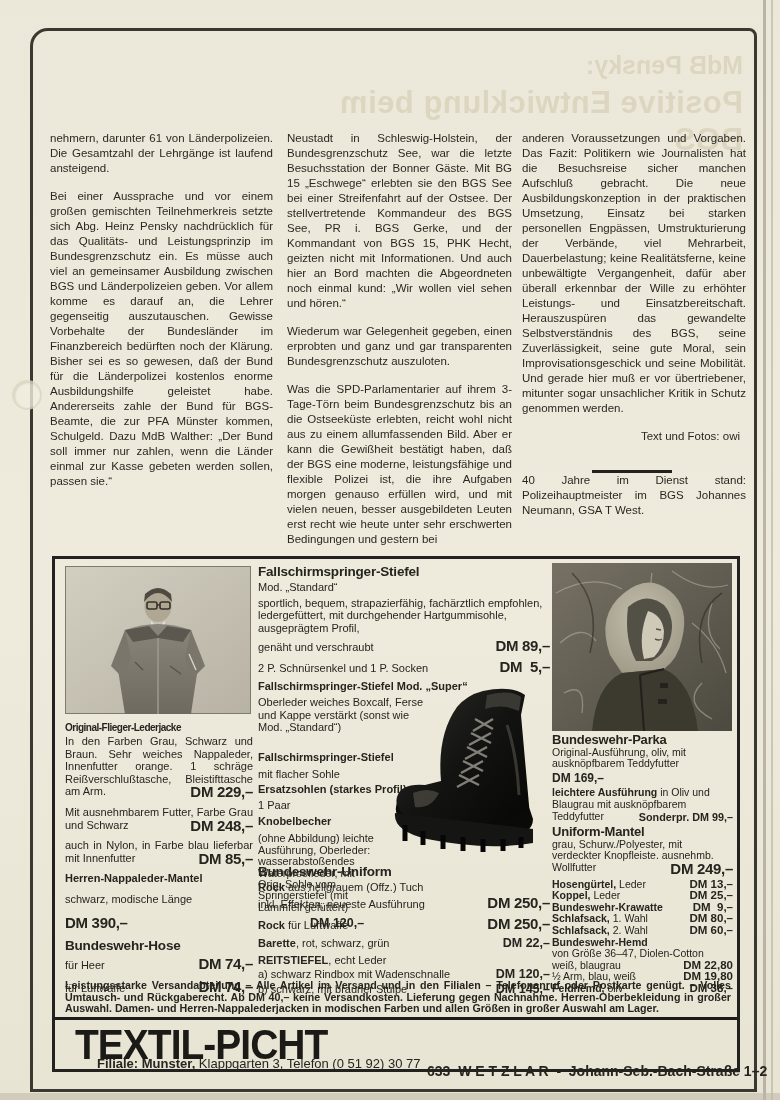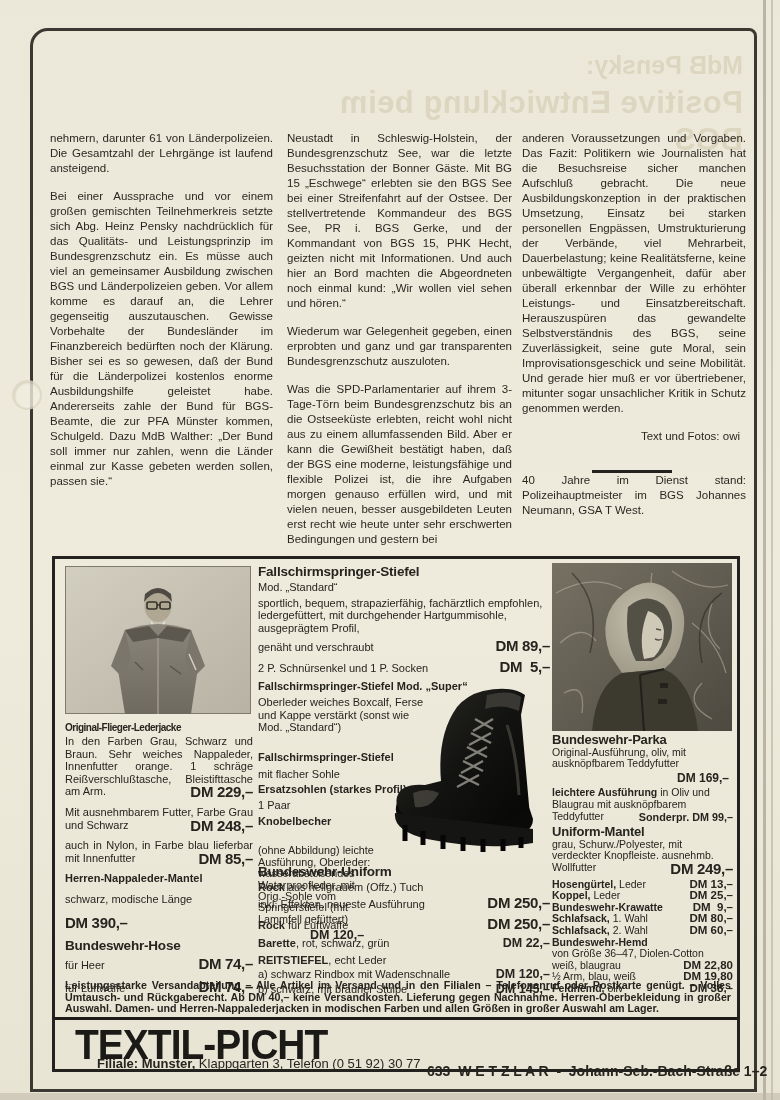--- a/index.html
+++ b/index.html
@@ -39,21 +39,21 @@
 
   
   .adbox { left:52px; top:556px; width:688px; height:516px; border:3px solid #23221e; }
   .adbox .abs { position:absolute; }
   h3.adt { font-size:13.5px; font-weight:bold; margin:0 0 2px 0; letter-spacing:-.2px; }
   h3.adt-sm { font-size:10px; font-weight:bold; margin:0 0 2px 0; letter-spacing:-.5px; white-space:nowrap; }
   .s11 { font-size:11px; line-height:12.6px; }
   .b { font-weight:bold; }
   .rel { position:relative; }
   .m0 { margin:0; }
-  .tr { text-align:right; }
+  .tr { text-align:left; }
   .price-lg { font-weight:bold; font-size:15px; white-space:pre; letter-spacing:-.3px; }
   .price-md { font-weight:bold; font-size:12.5px; white-space:pre; }
   .price-sm { font-weight:bold; font-size:11.5px; white-space:pre; }
   .pricetag { position:absolute; right:0; bottom:-1px; }
   .row { display:flex; justify-content:space-between; align-items:baseline; }
 
   .photo-l { left:10px; top:7px; width:186px; height:148px; }
   .photo-r { left:497px; top:4px; width:180px; height:168px; }
   .bootimg { left:332px; top:126px; width:160px; height:178px; }
 
@@ -182,21 +182,21 @@
     <p class="s11 b m0">Fallschirmspringer-Stiefel</p>
     <div class="row" style="width:255px;margin-bottom:2px">
       <span class="s11">mit flacher Sohle</span>
       <span class="price-md">DM 115,–</span>
     </div>
     <p class="s11 b m0">Ersatzsohlen (starkes Profil)</p>
     <div class="row" style="width:210px;margin-bottom:2px">
       <span class="s11">1 Paar</span>
       <span class="price-md">DM   6,–</span>
     </div>
-    <div class="row" style="width:225px;margin-bottom:17px">
+    <div class="row" style="width:225px;margin-bottom:5px">
       <span class="s11 b">Knobelbecher</span>
       <span class="price-md">DM 115,–</span>
     </div>
     <p class="knobeldesc m0">(ohne Abbildung) leichte Ausführung, Oberleder: wasserabstoßendes Waterproofleder, mit Orig.-Sohle vom Springerstiefel (mit Lammfell gefüttert)</p>
     <p class="price-md" style="margin:3px 0 0 52px">DM 120,–</p>
   </div>
 
   <svg class="abs bootimg" viewBox="0 0 160 178">
     <defs>
       <linearGradient id="bt" x1="0" y1="0" x2="1" y2="1">

